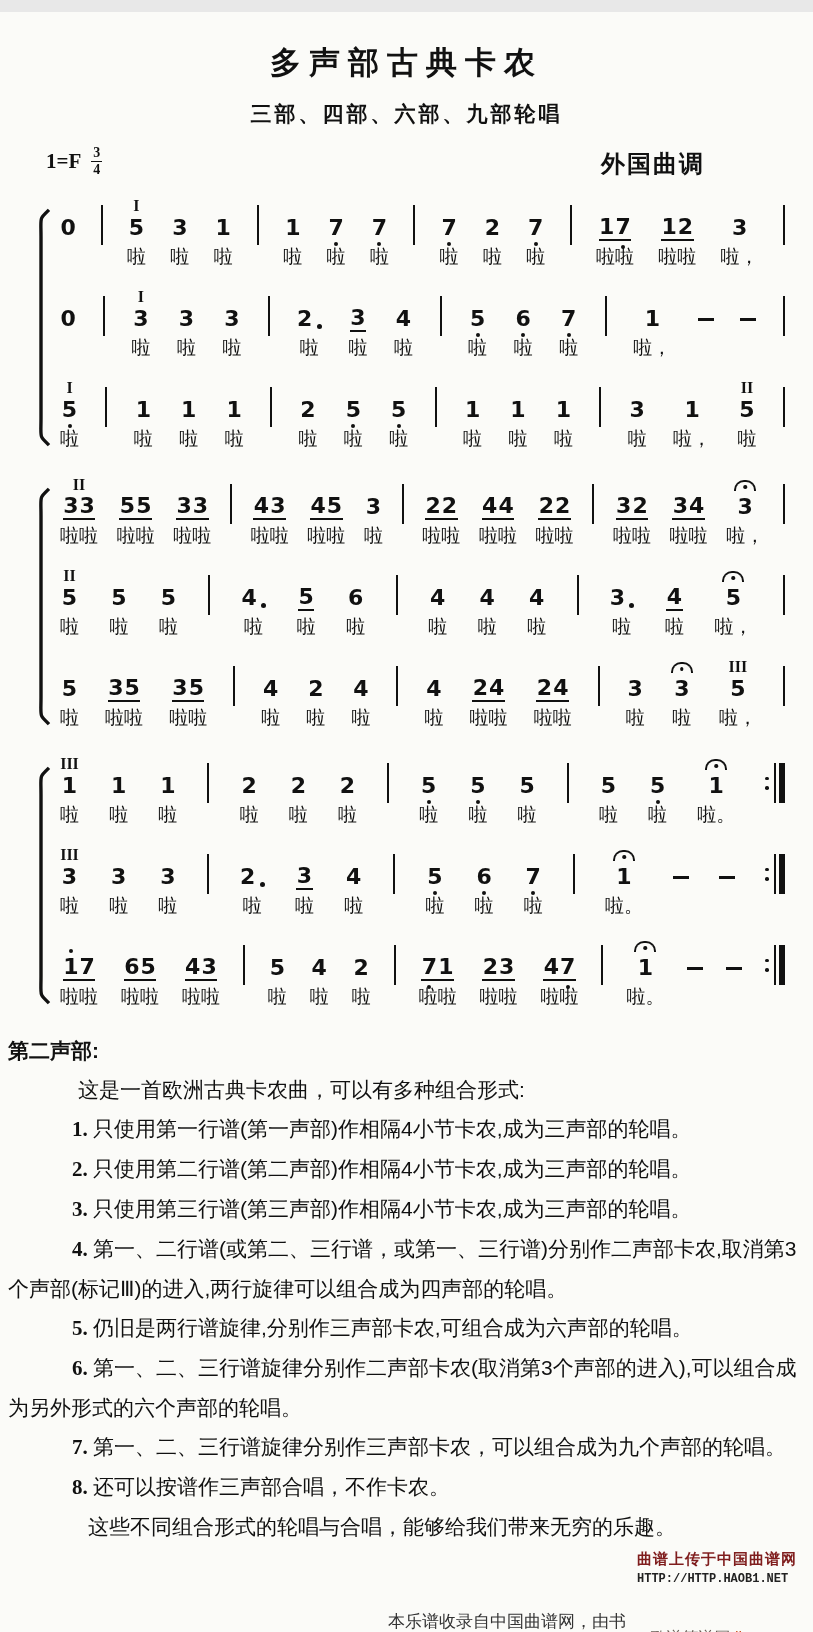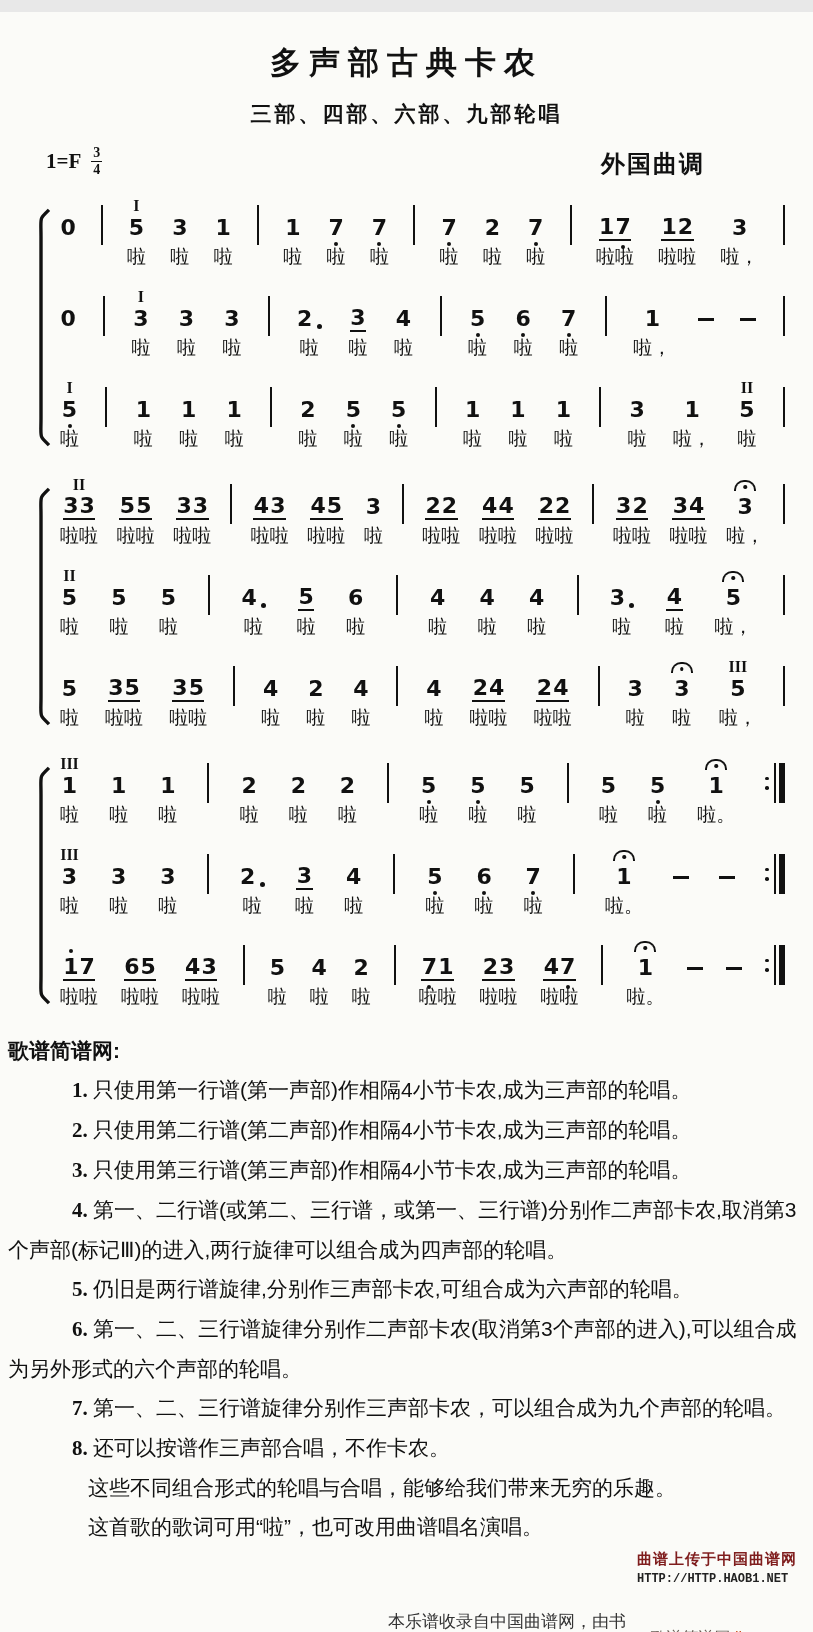--- a/index.html
+++ b/index.html
@@ -1447,34 +1447,34 @@
                 <div class="thick"></div>
               </div>
             </div>
             <div class="clyr"></div>
           </div>
         </div>
       </div>
     </div>
 
   <div class="notes">
-    <p class="ntitle">歌谱简谱网:</p>
+    <p class="ntitle">第二声部:</p>
+    <p class="intro">这是一首欧洲古典卡农曲，可以有多种组合形式:</p>
     <div>
         <p class="item"><b>1. </b>只使用第一行谱(第一声部)作相隔4小节卡农,成为三声部的轮唱。</p>
         <p class="item"><b>2. </b>只使用第二行谱(第二声部)作相隔4小节卡农,成为三声部的轮唱。</p>
         <p class="item"><b>3. </b>只使用第三行谱(第三声部)作相隔4小节卡农,成为三声部的轮唱。</p>
         <p class="item"><b>4. </b>第一、二行谱(或第二、三行谱，或第一、三行谱)分别作二声部卡农,取消第3个声部(标记Ⅲ)的进入,两行旋律可以组合成为四声部的轮唱。</p>
         <p class="item"><b>5. </b>仍旧是两行谱旋律,分别作三声部卡农,可组合成为六声部的轮唱。</p>
         <p class="item"><b>6. </b>第一、二、三行谱旋律分别作二声部卡农(取消第3个声部的进入),可以组合成为另外形式的六个声部的轮唱。</p>
         <p class="item"><b>7. </b>第一、二、三行谱旋律分别作三声部卡农，可以组合成为九个声部的轮唱。</p>
         <p class="item"><b>8. </b>还可以按谱作三声部合唱，不作卡农。</p>
       </div>
     <div>
         <p class="closing">这些不同组合形式的轮唱与合唱，能够给我们带来无穷的乐趣。</p>
-        <p class="closing">这首歌的歌词可用“啦”，也可改用曲谱唱名演唱。</p>
       </div>
   </div>
 
   <div class="wm">
     <div class="wm1">曲谱上传于中国曲谱网</div>
     <div class="wm2">HTTP://HTTP.HAOB1.NET</div>
   </div>
   <div class="bcenter">本乐谱收录自中国曲谱网，由书</div>
   <div class="bright">
     <span>歌谱简谱网</span>

